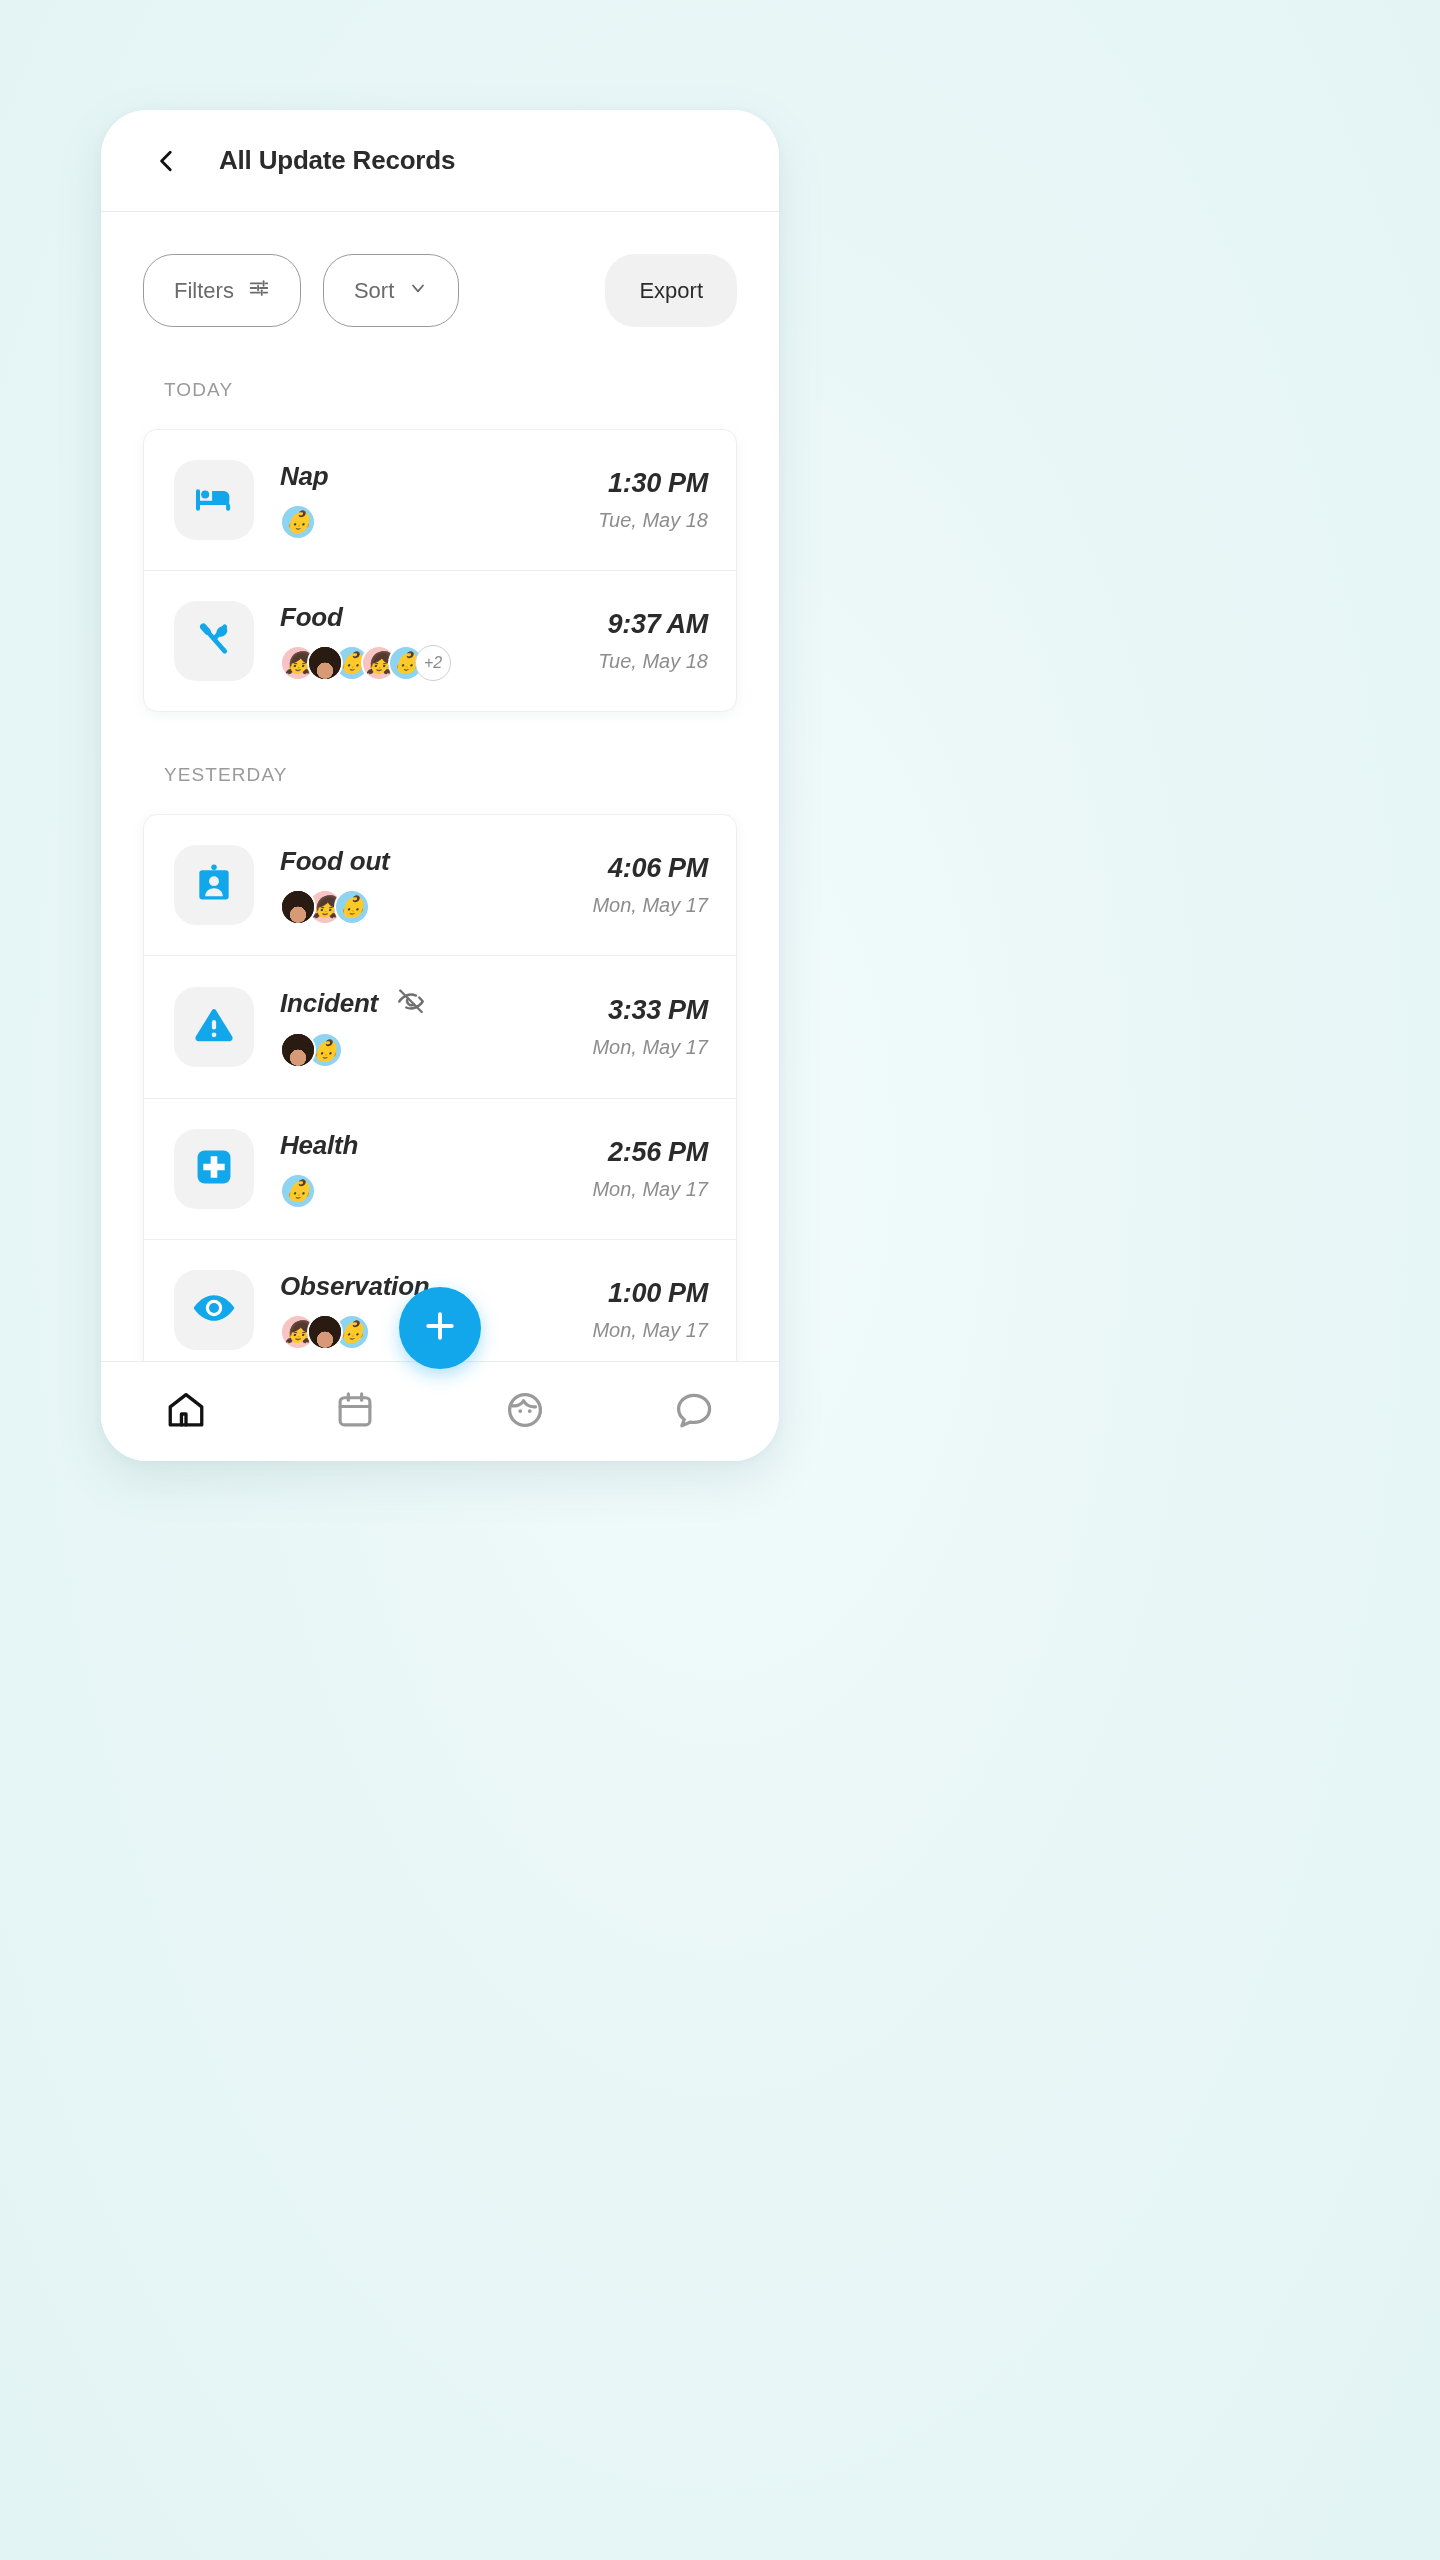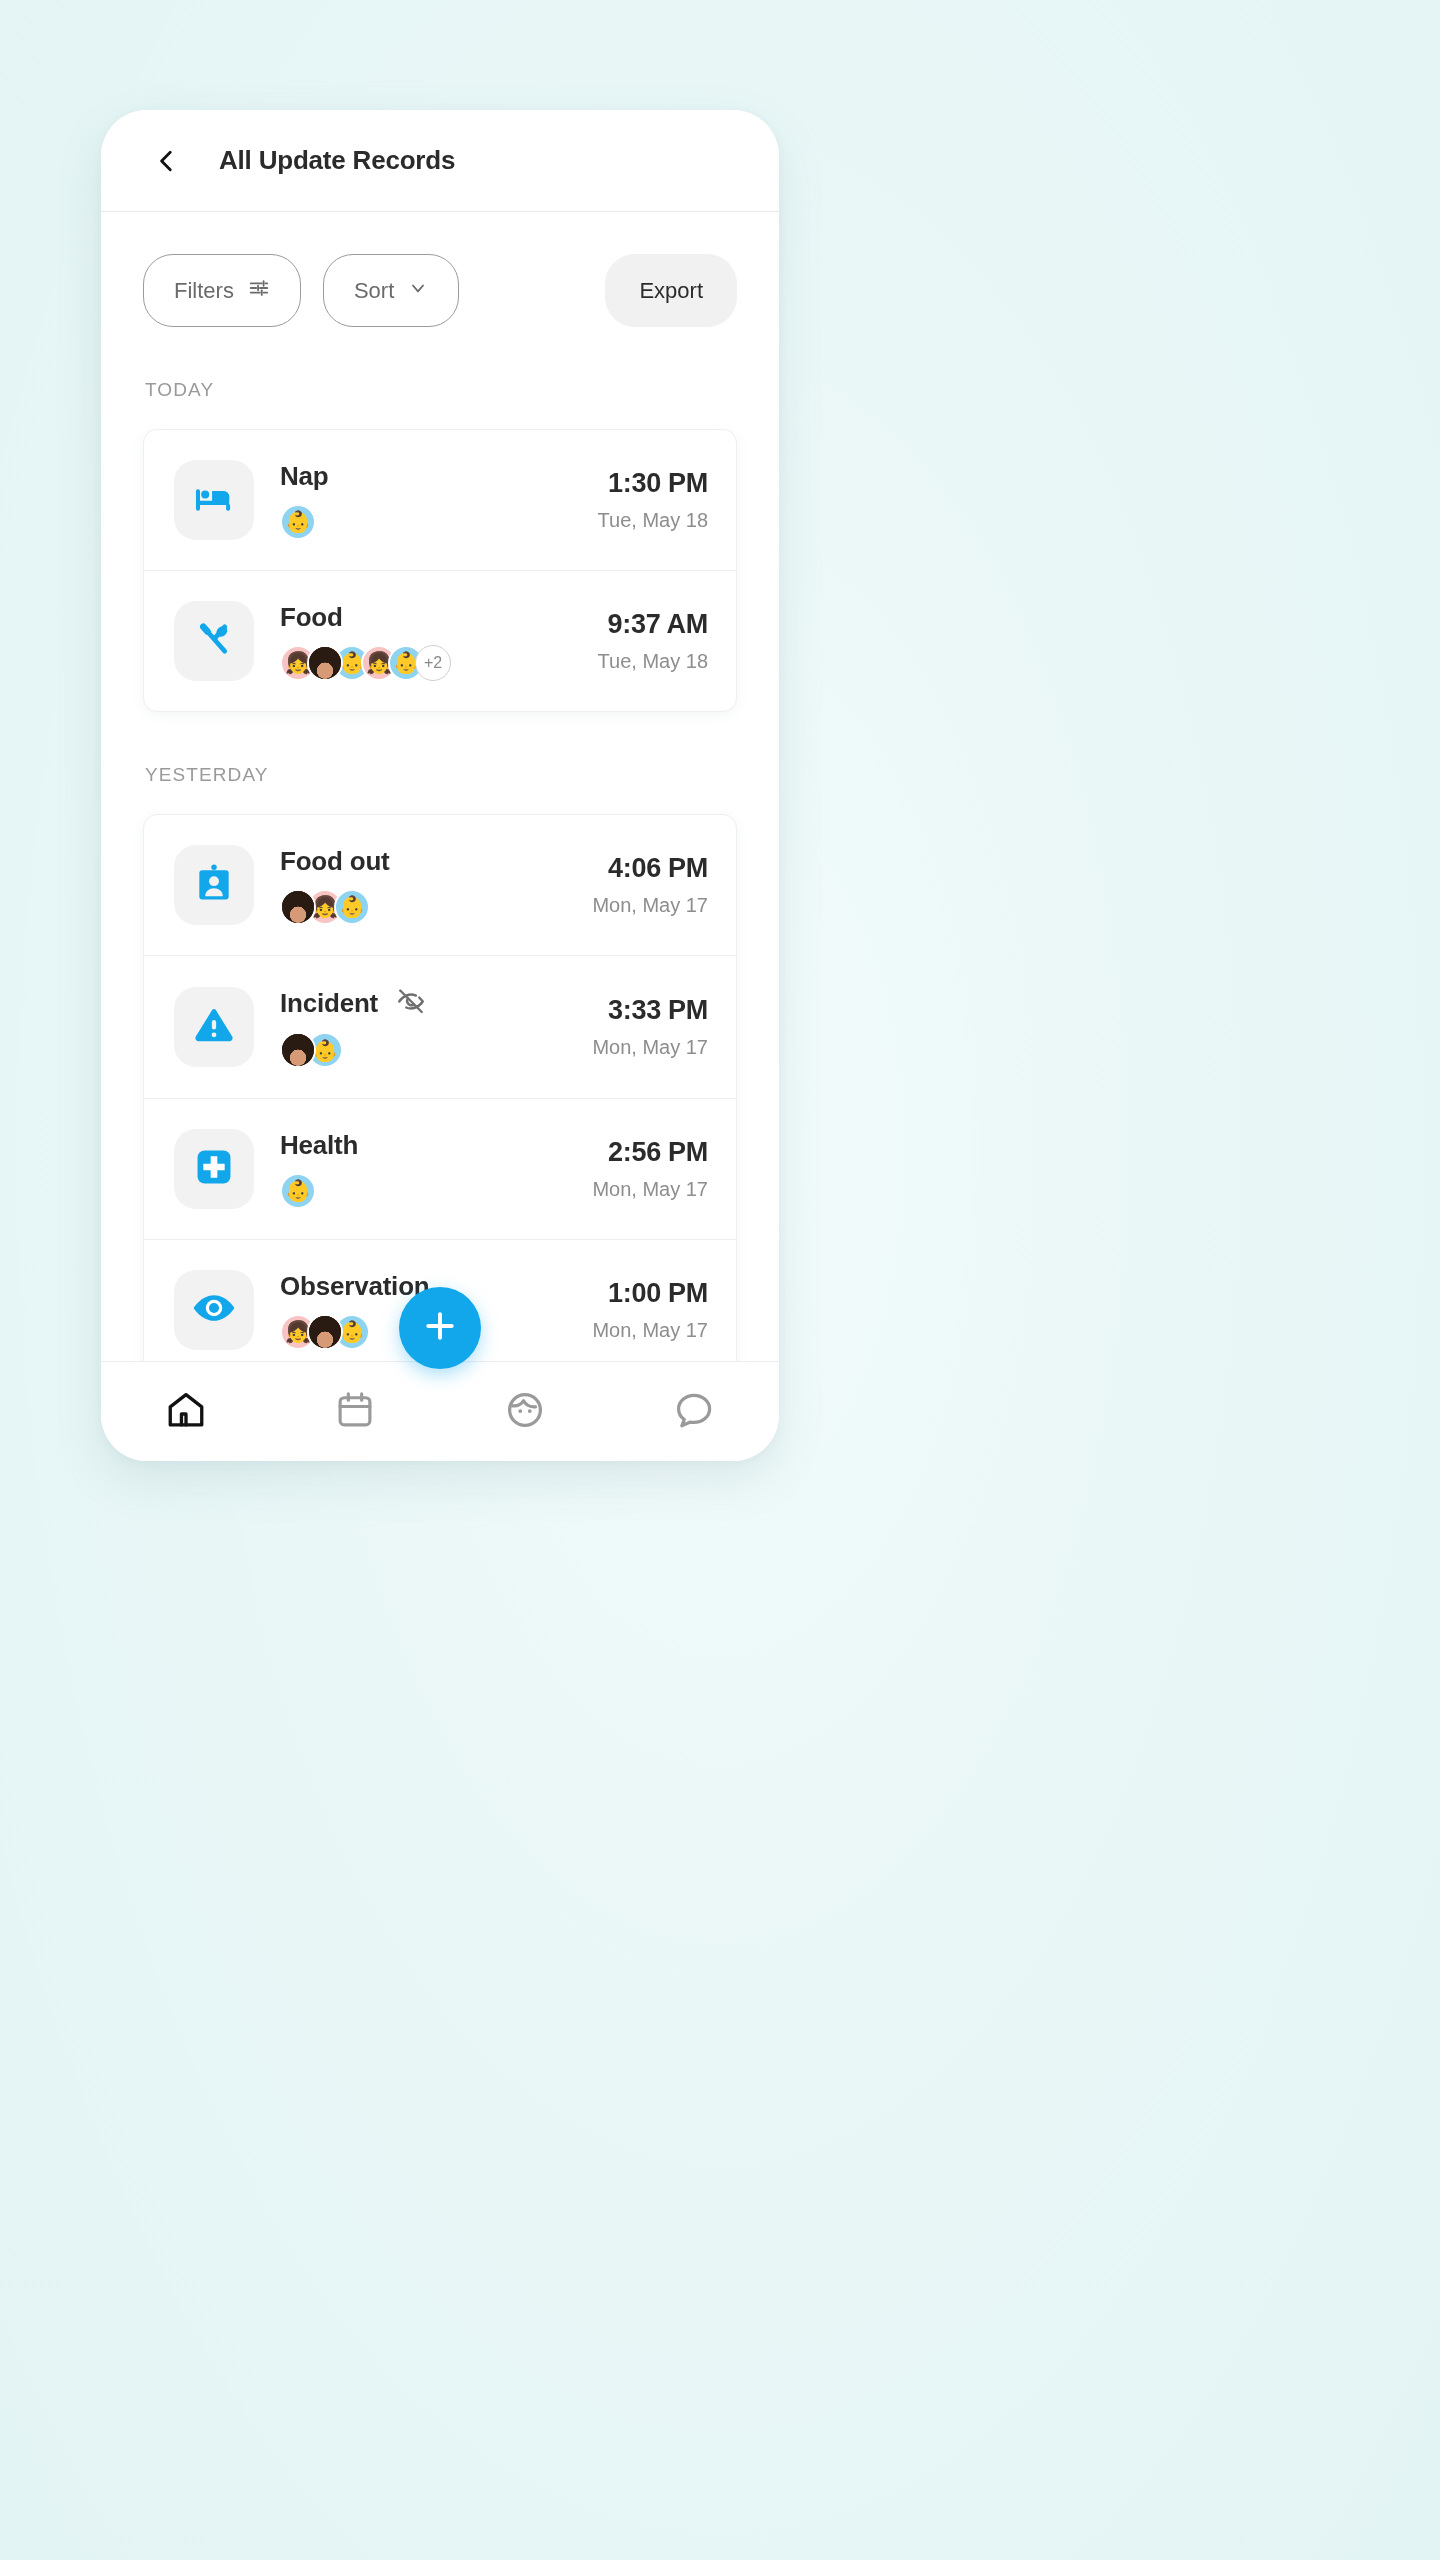--- a/index.html
+++ b/index.html
@@ -102,30 +102,32 @@
   }
 
   
   .section-label {
     font-size: 19px;
     letter-spacing: 1.1px;
     color: #9a9a9a;
     font-weight: 400;
     padding: 0 0 0 44px;
     margin-top: 52px;
+    margin-left: 19px;
   }
 
   
   .card {
     margin: 28px 42px 0 42px;
     background: #fff;
     border: 1px solid #efefef;
     border-radius: 14px;
     box-shadow: 0 3px 12px rgba(90,110,120,.07);
     overflow: hidden;
+    font-style: italic;
   }
 
   .row {
     display: flex;
     align-items: center;
     padding: 30px 28px 30px 30px;
     min-height: 137px;
     cursor: pointer;
   }
   .row + .row { border-top: 1px solid #eeeeee; }

